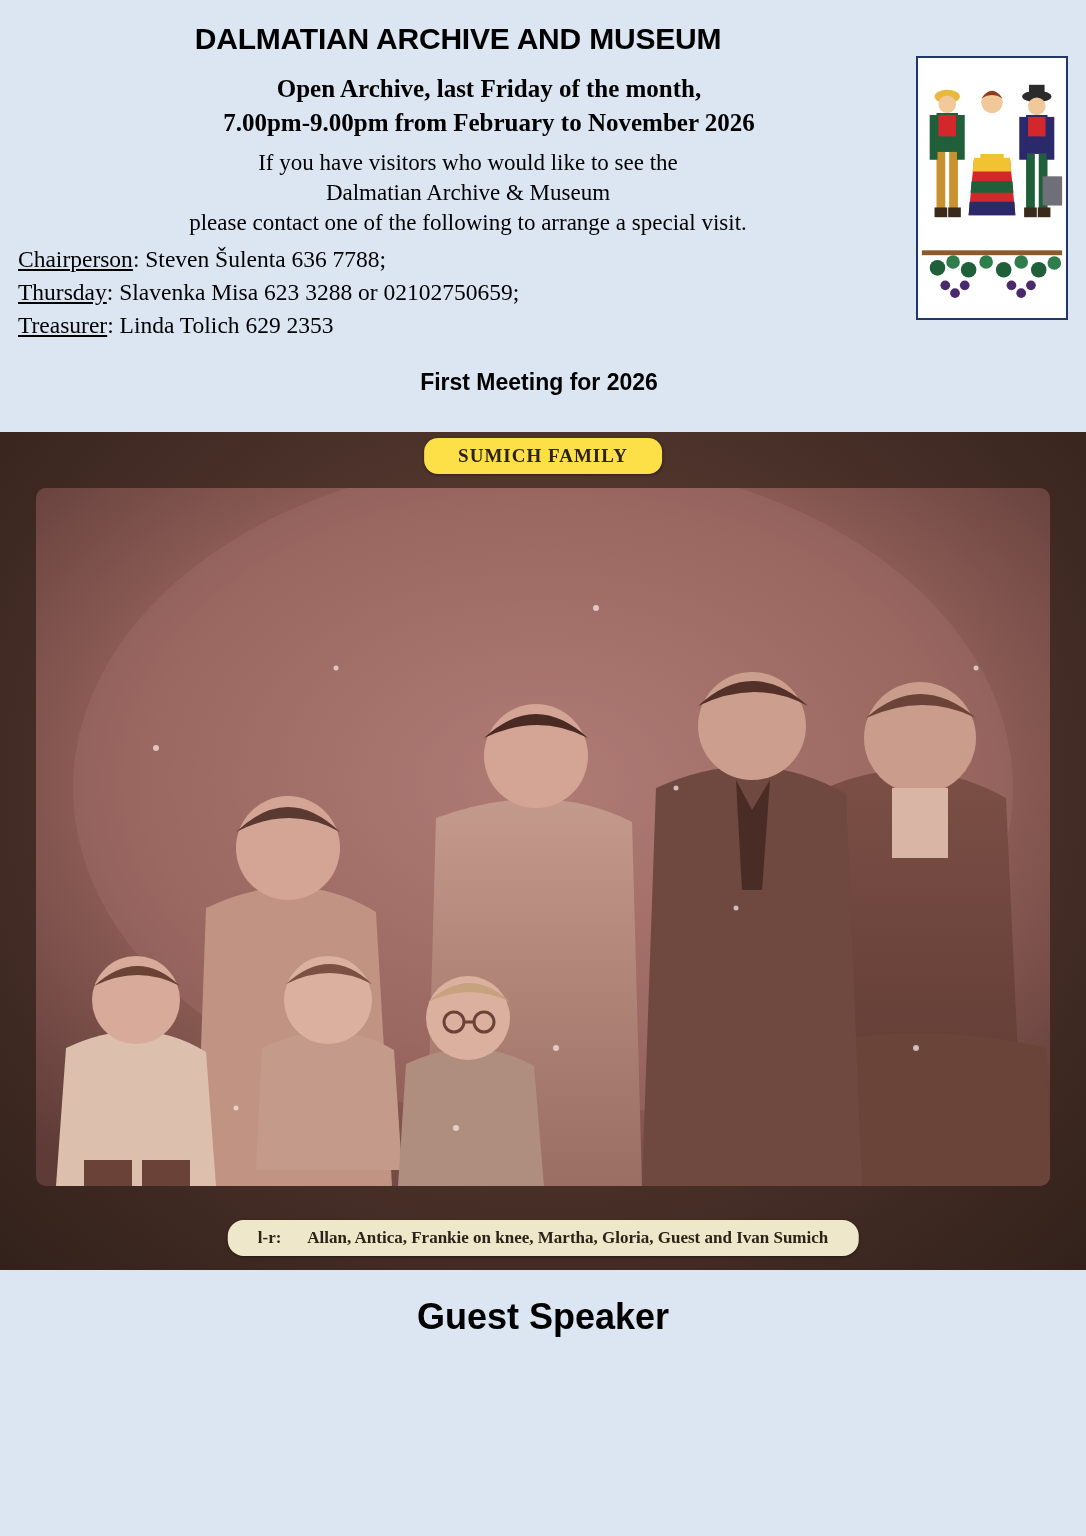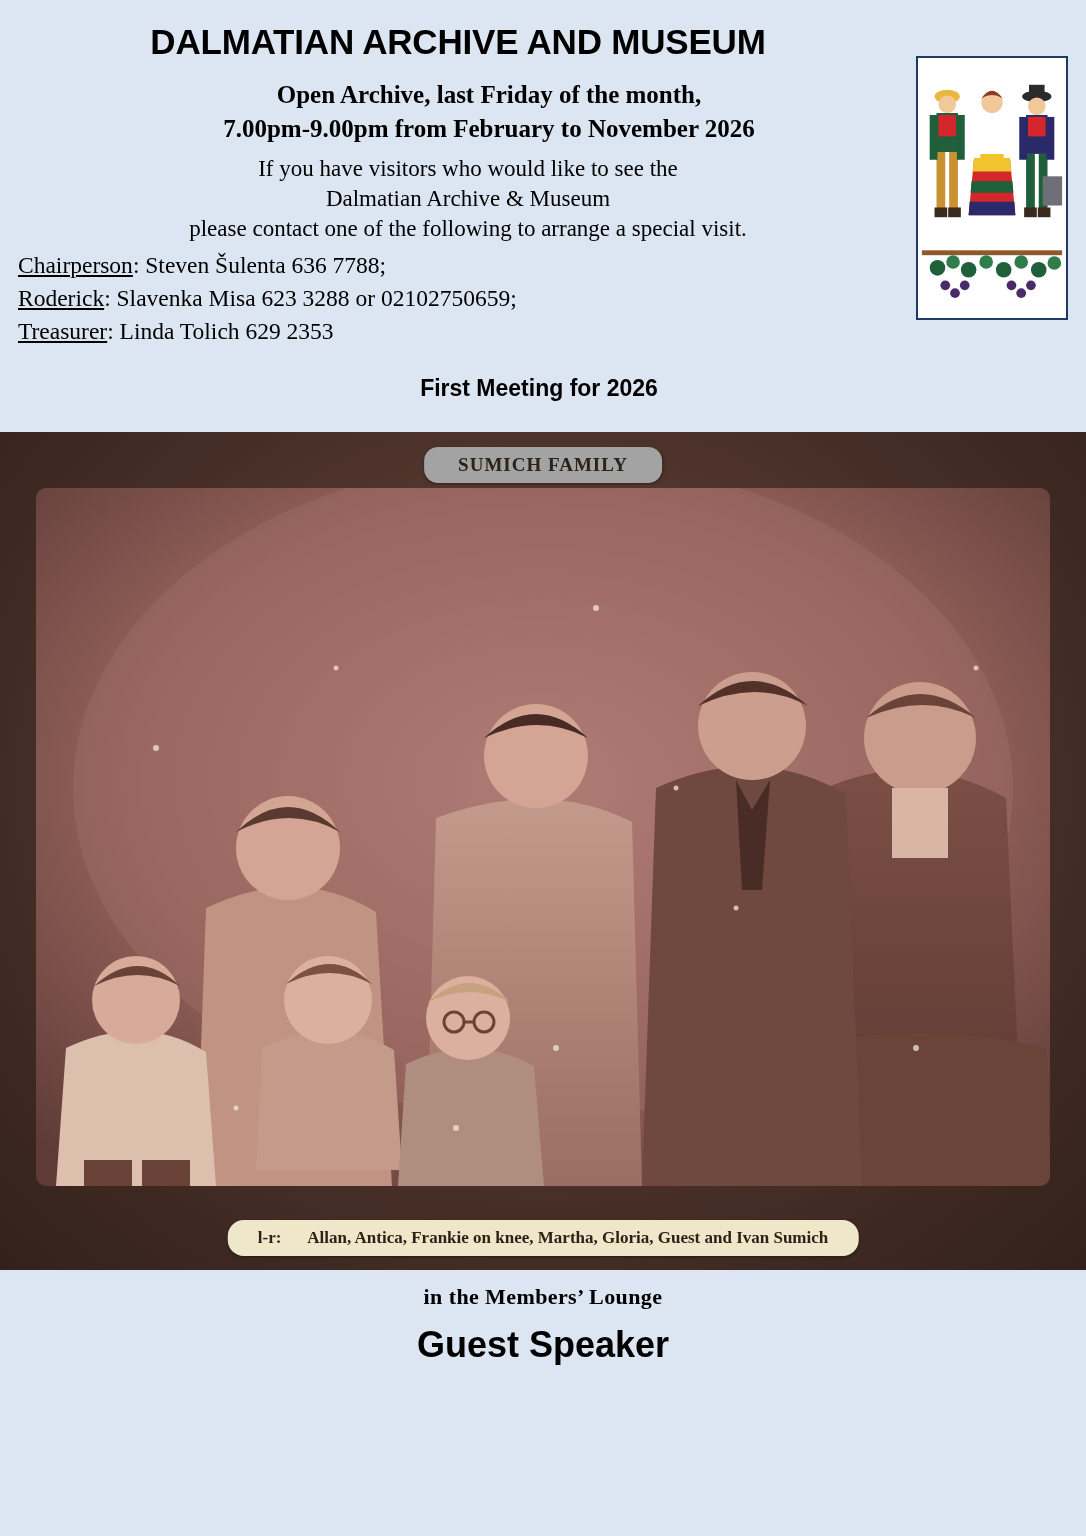--- a/index.html
+++ b/index.html
@@ -21,21 +21,21 @@
     padding: 14px 0 0 0;
     background: #dce6f2;
     height: 432px;
     box-sizing: border-box;
   }
 
   .org-title {
     text-align: center;
     font-family: "Liberation Sans", sans-serif;
     font-weight: bold;
-    font-size: 35px;
+    font-size: 30px;
     letter-spacing: -0.2px;
     color: #000;
     margin: 8px 0 0 0;
     padding-right: 170px;
   }
 
   .open-archive {
     text-align: center;
     font-family: "Liberation Serif", serif;
     font-weight: bold;
@@ -111,24 +111,24 @@
     bottom: 84px;
     border-radius: 10px;
     overflow: hidden;
     background:
       radial-gradient(ellipse 70% 75% at 50% 45%, #a9756a 0%, #8e5b53 45%, #6d4540 72%, #4f3230 100%);
     box-shadow: inset 0 0 60px rgba(40,20,18,0.6);
   }
 
   .caption-top {
     position: absolute;
-    top: 15px;
+    top: 6px;
     left: 50%;
     transform: translateX(-50%);
-    background: #a3a3a3;
+    background: #fde047;
     border-radius: 14px;
     padding: 7px 34px;
     font-family: "Liberation Serif", serif;
     font-weight: bold;
     font-size: 19px;
     letter-spacing: 1px;
     color: #2b2218;
     box-shadow: 0 1px 3px rgba(0,0,0,0.4);
   }
   .caption-bottom {
@@ -198,21 +198,21 @@
     <div>If you have visitors who would like to see the</div>
     <div>Dalmatian Archive &amp; Museum</div>
     <div>please contact one of the following to arrange a special visit.</div>
   </div>
 
   <div class="contacts">
     <div>
       <span class="role">Chairperson</span><span>: Steven Šulenta 636 7788;</span>
     </div>
     <div>
-      <span class="role">Roderick</span><span>: Slavenka Misa 623 3288 or 02102750659;</span>
+      <span class="role">Thursday</span><span>: Slavenka Misa 623 3288 or 02102750659;</span>
     </div>
     <div>
       <span class="role">Treasurer</span><span>: Linda Tolich 629 2353</span>
     </div>
   </div>
 
   <div class="first-meeting">First Meeting for 2026</div>
 
   <div class="logo-box">
     <svg viewBox="0 0 152 264" width="148" height="260">
@@ -369,15 +369,14 @@
   </div>
 
   <div class="caption-top">SUMICH FAMILY</div>
 
   <div class="caption-bottom">
     <span class="lr">l-r:</span><span>Allan, Antica, Frankie on knee, Martha, Gloria, Guest and Ivan Sumich</span>
   </div>
 </div>
 
 <div class="footer">
-  <div class="f-line3">in the Members’ Lounge</div>
   <div class="f-speaker">Guest Speaker</div>
 </div>
 
 </body></html>

